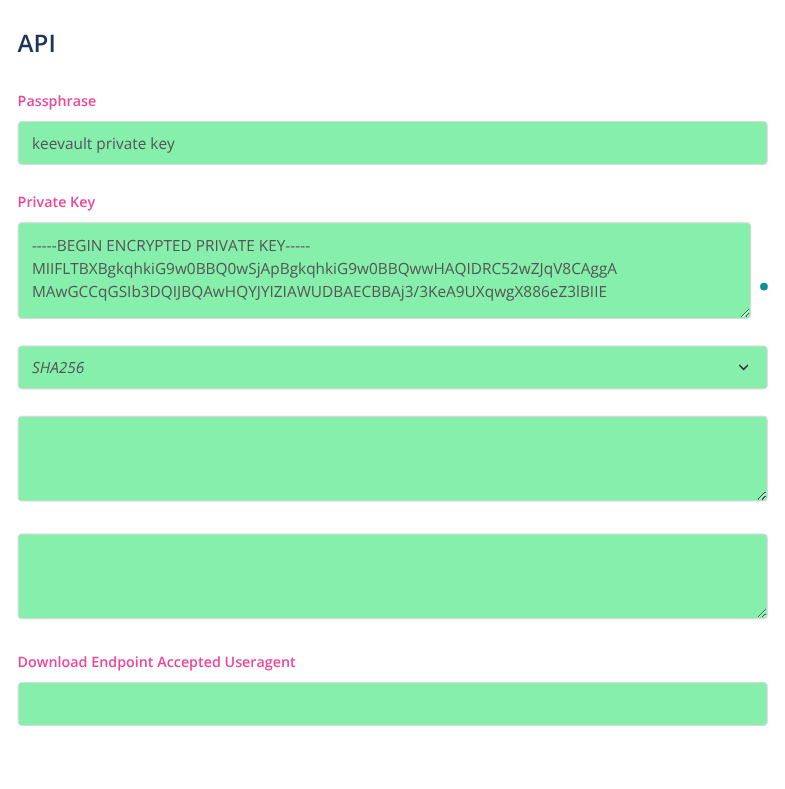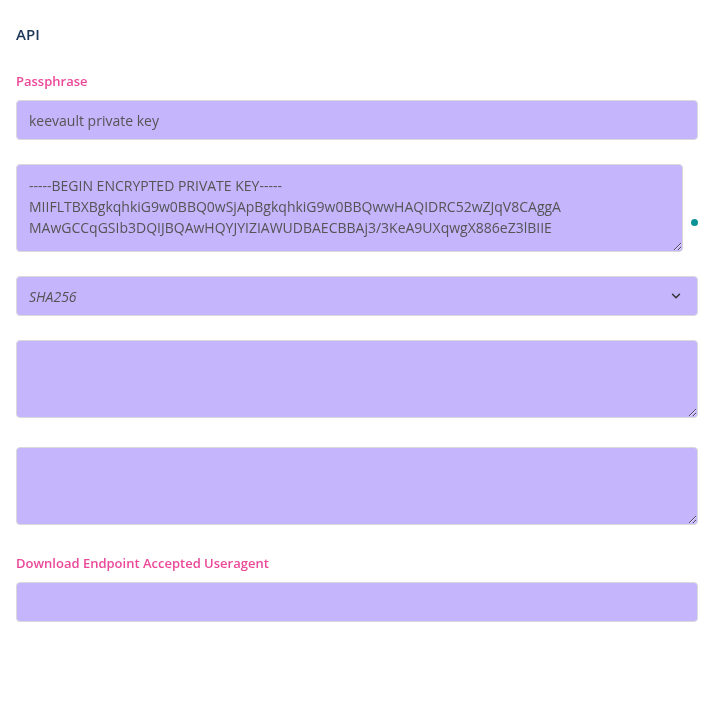--- a/index.html
+++ b/index.html
@@ -5,42 +5,42 @@
   * { box-sizing: border-box; }
   body {
     margin: 0;
     padding: 16px;
     font-family: "Segoe UI", "Open Sans", -apple-system, BlinkMacSystemFont, Roboto, Helvetica, Arial, sans-serif;
     background: #ffffff;
     color: #333;
     width: 714px;
   }
   h2.page-title {
-    font-size: 15px;
+    font-size: 22px;
     font-weight: 600;
     color: #1d3557;
     margin: 8px 0 28px 0;
   }
   .field {
     margin-bottom: 24px;
   }
   .field-label {
     display: block;
     font-size: 13px;
     font-weight: 600;
     color: #ec4899;
     margin-bottom: 10px;
   }
   .text-input,
   .select-wrap,
   .textarea-input {
     width: 100%;
     border: 1px solid #d9d9d9;
     border-radius: 4px;
-    background: #c4b5fd;
+    background: #86efac;
     font-family: inherit;
     font-size: 14px;
     color: #555;
   }
   .text-input {
     padding: 10px 12px;
     height: 40px;
   }
   .textarea-input {
     padding: 10px 12px;
@@ -91,20 +91,21 @@
 <body>
 
 <h2 class="page-title">API</h2>
 
 <div class="field">
   <label class="field-label">Passphrase</label>
   <input type="text" class="text-input" value="keevault private key" style="">
 </div>
 
 <div class="field">
+  <label class="field-label">Private Key</label>
   <div class="pk-row">
     <textarea class="textarea-input textarea-pk" style="">-----BEGIN ENCRYPTED PRIVATE KEY-----
 MIIFLTBXBgkqhkiG9w0BBQ0wSjApBgkqhkiG9w0BBQwwHAQIDRC52wZJqV8CAggA
 MAwGCCqGSIb3DQIJBQAwHQYJYIZIAWUDBAECBBAj3/3KeA9UXqwgX886eZ3lBIIE</textarea>
     <span class="status-dot"></span>
   </div>
 </div>
 
 <div class="field">
   <div class="select-wrap">

